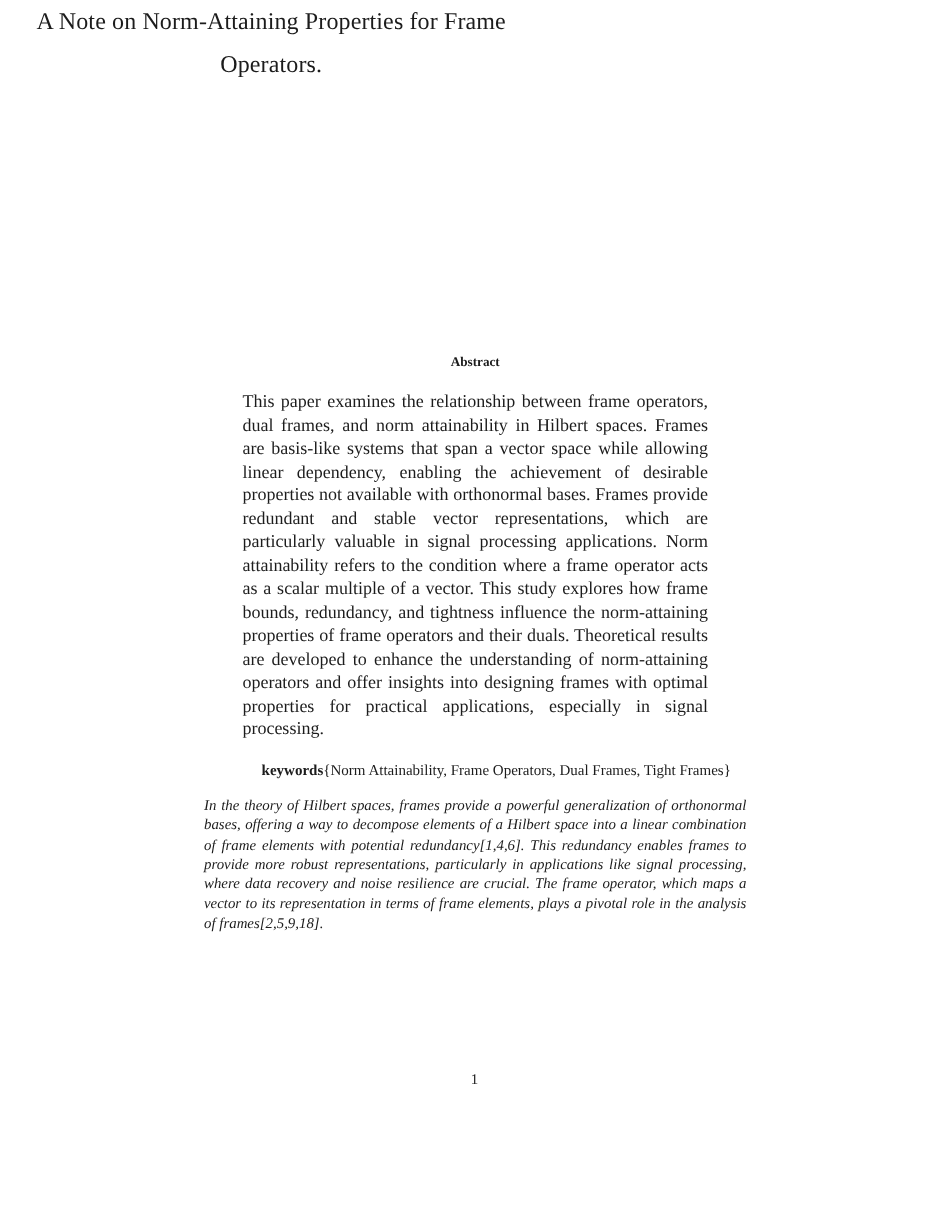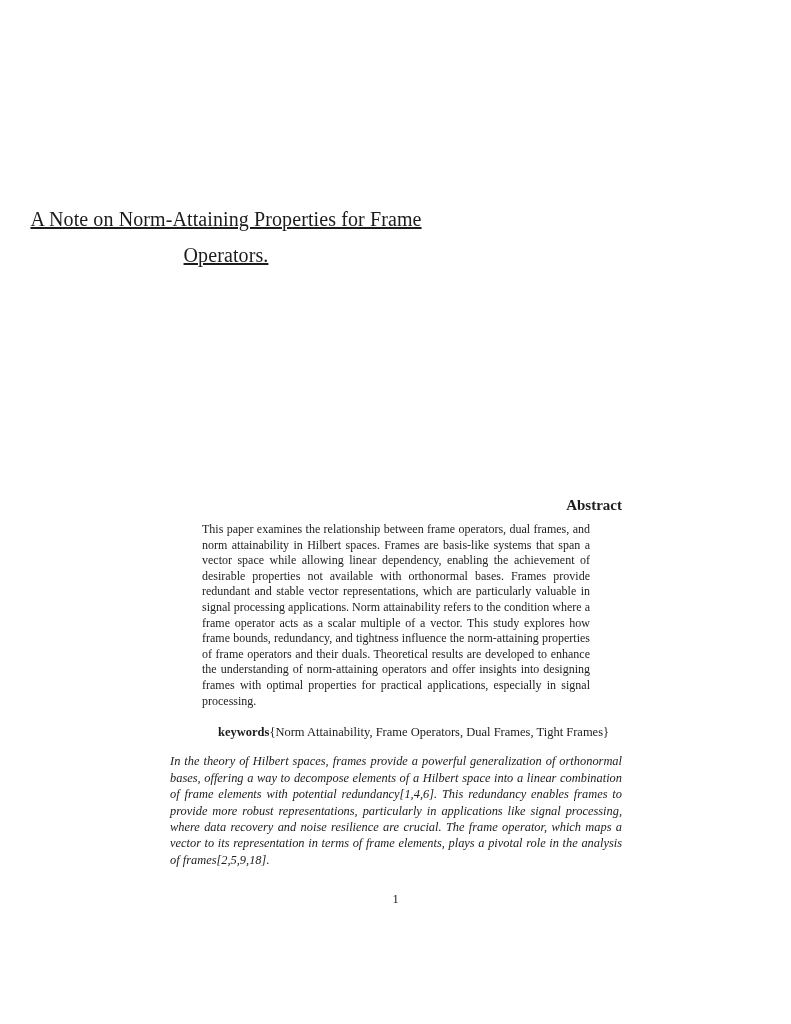--- a/index.html
+++ b/index.html
@@ -16,41 +16,39 @@
     font-family: "Liberation Serif", serif;
     color: #1c1c1c;
     overflow: hidden;
   }
   .main-column {
     margin-left: 170px;
     width: 452px;
   }
   .paper-title {
     margin: 0;
-    padding-top: 201px;
     text-align: center;
     font-size: 20px;
     font-weight: normal;
     line-height: 1.8;
     letter-spacing: 0.1px;
-    text-decoration: underline;
   }
   .abstract-block {
     margin-top: 224px;
   }
   .abstract-heading {
     margin: 0;
-    text-align: right;
-    font-size: 15px;
+    text-align: center;
+    font-size: 11px;
     font-weight: bold;
   }
   .abstract-body {
-    margin: 8px auto 0 auto;
+    margin: 18px auto 0 auto;
     width: 388px;
-    font-size: 12px;
+    font-size: 15px;
     line-height: 1.3;
     text-align: justify;
   }
   .keywords-line {
     margin-top: 15px;
     font-size: 12.5px;
     line-height: 1.3;
     padding-left: 48px;
   }
   .keywords-label {

